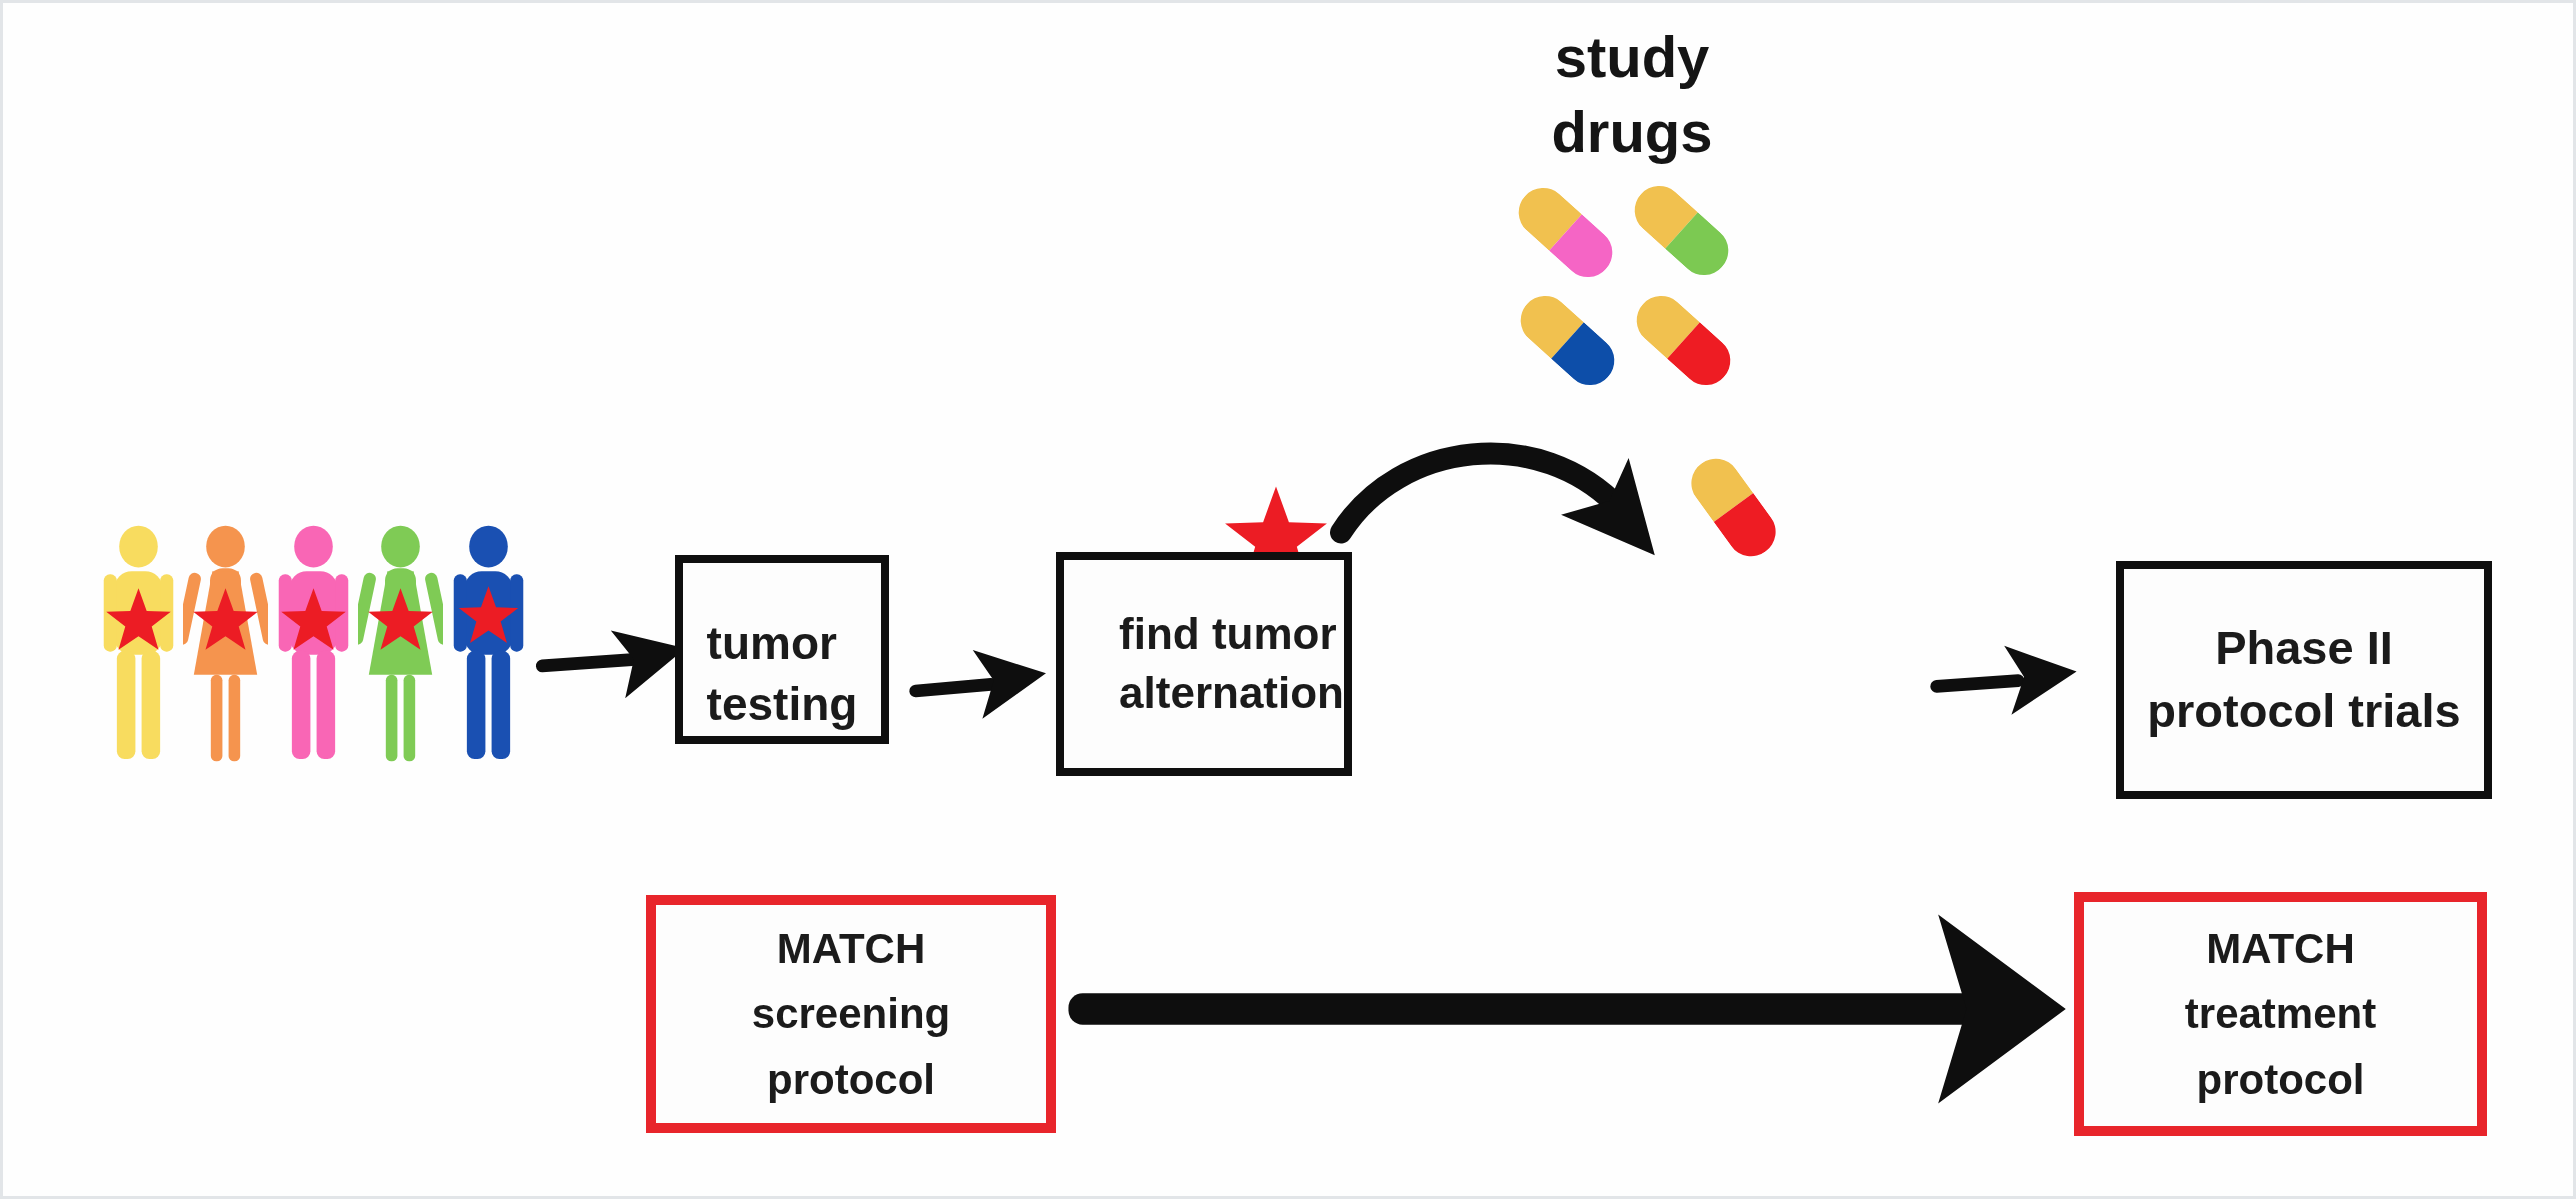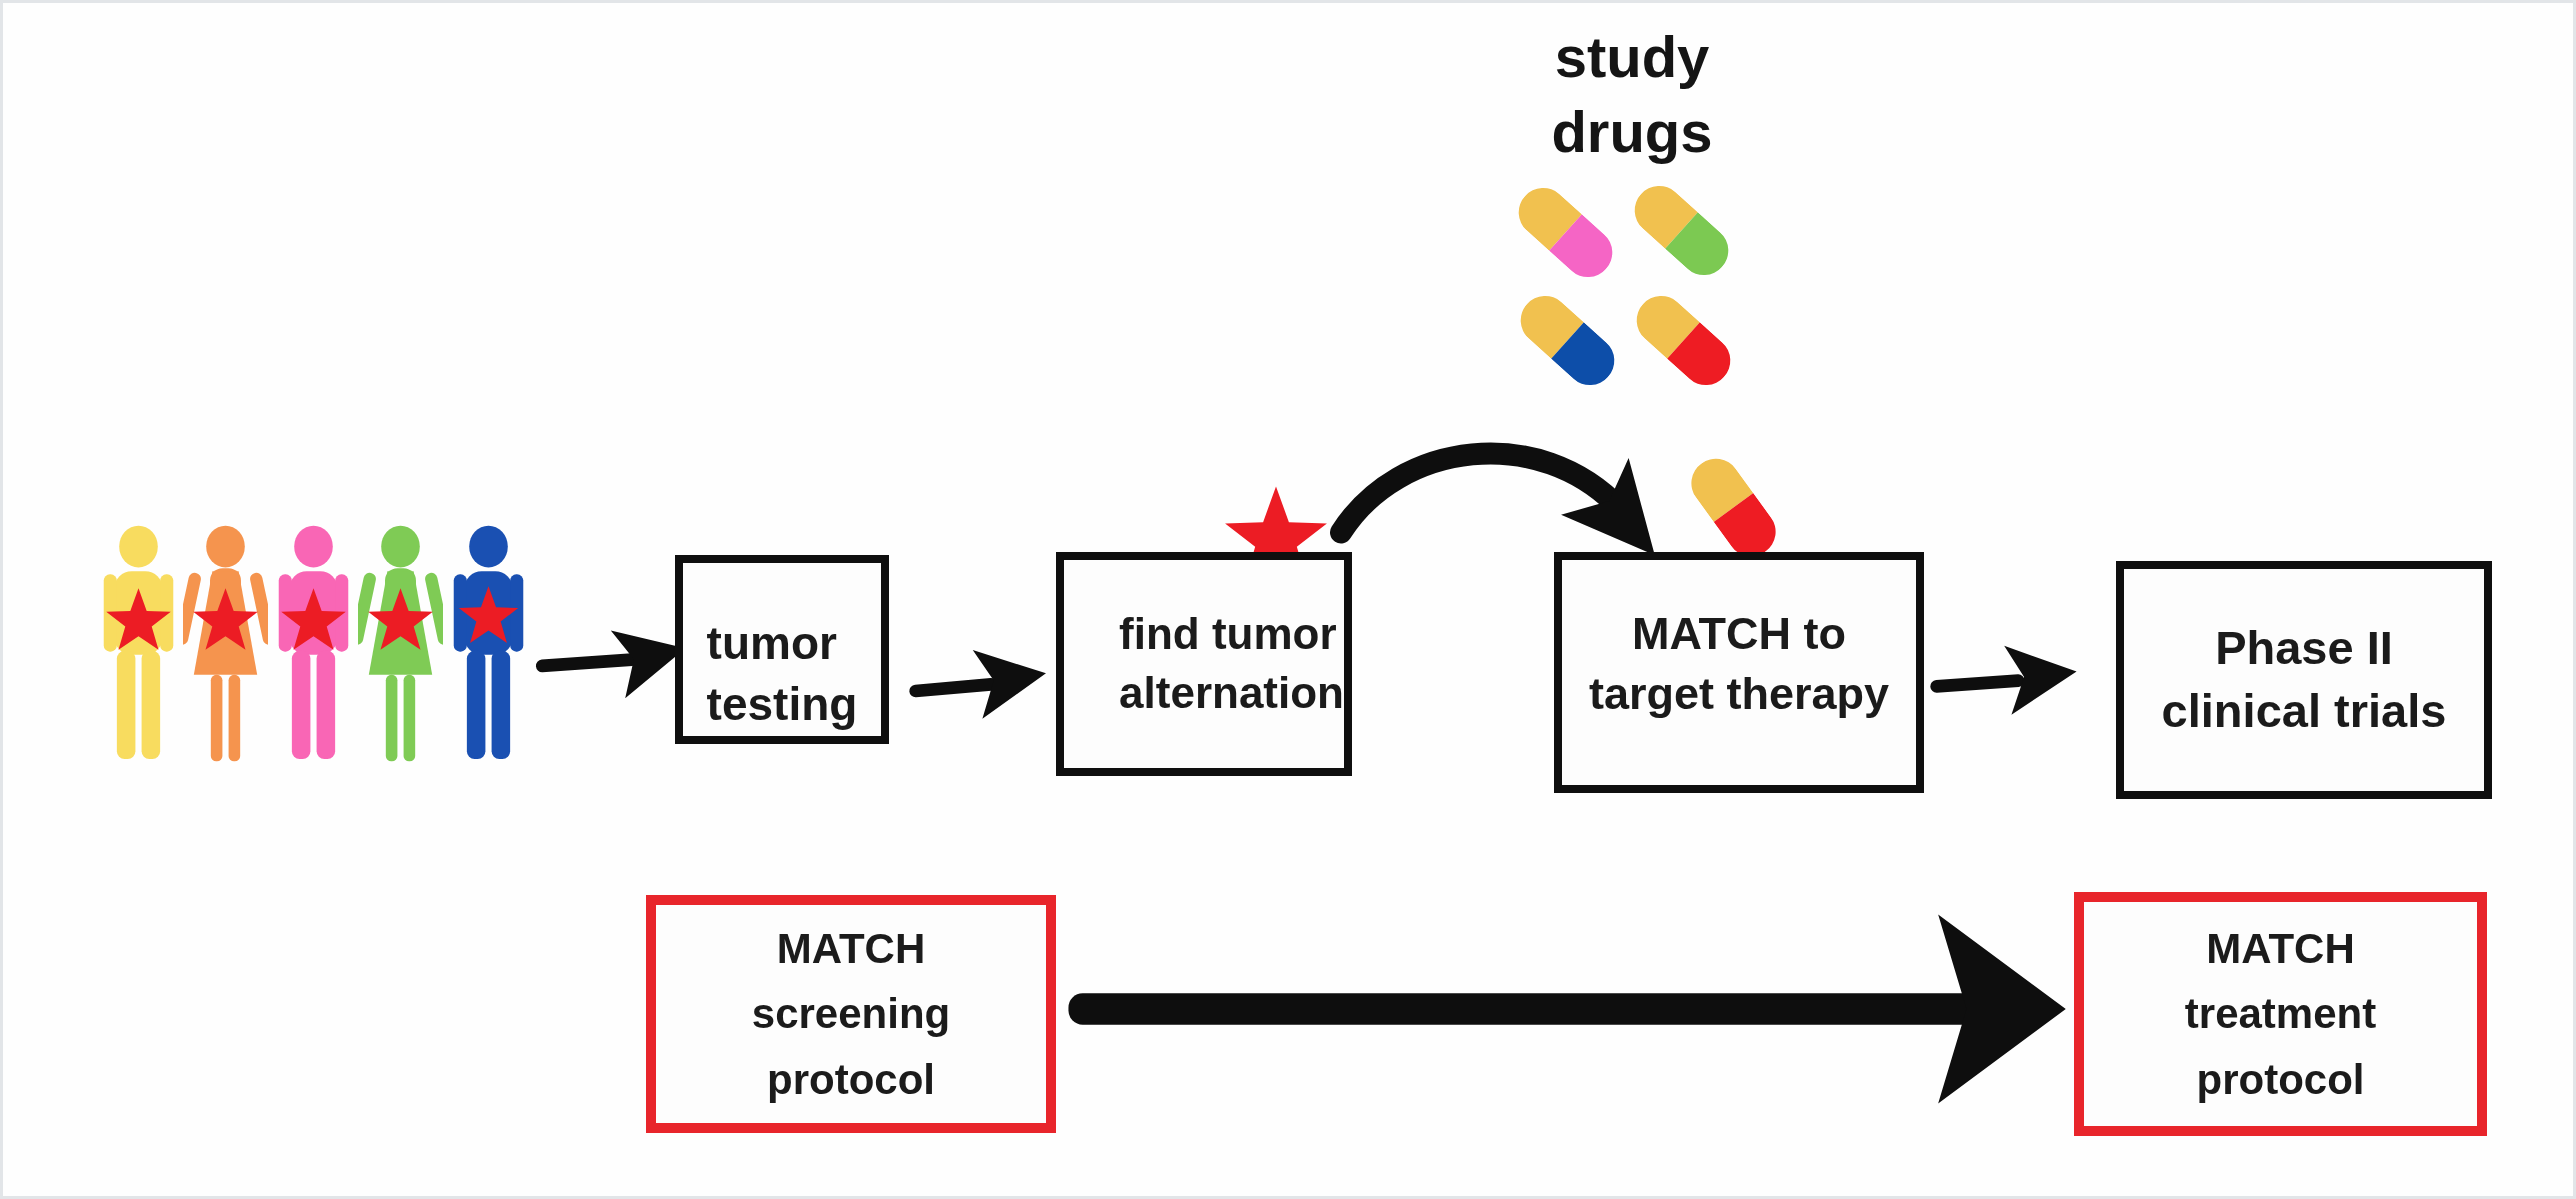--- a/index.html
+++ b/index.html
@@ -228,28 +228,24 @@
   <div class="box box-tumor-testing">
     <div class="label">tumor
 testing</div>
   </div>
 
   <div class="box box-find-alteration">
     <div class="label">find tumor
 alternation</div>
   </div>
 
-  <div class="box box-match-therapy">
-    <div class="label">MATCH to
-target therapy</div>
-  </div>
 
   <div class="box box-phase2">
     <div class="label">Phase II
-clinical trials</div>
+protocol trials</div>
   </div>
 
   <div class="box protocol box-screening">
     <div class="label">MATCH
 screening
 protocol</div>
   </div>
 
   <div class="box protocol box-treatment">
     <div class="label">MATCH

